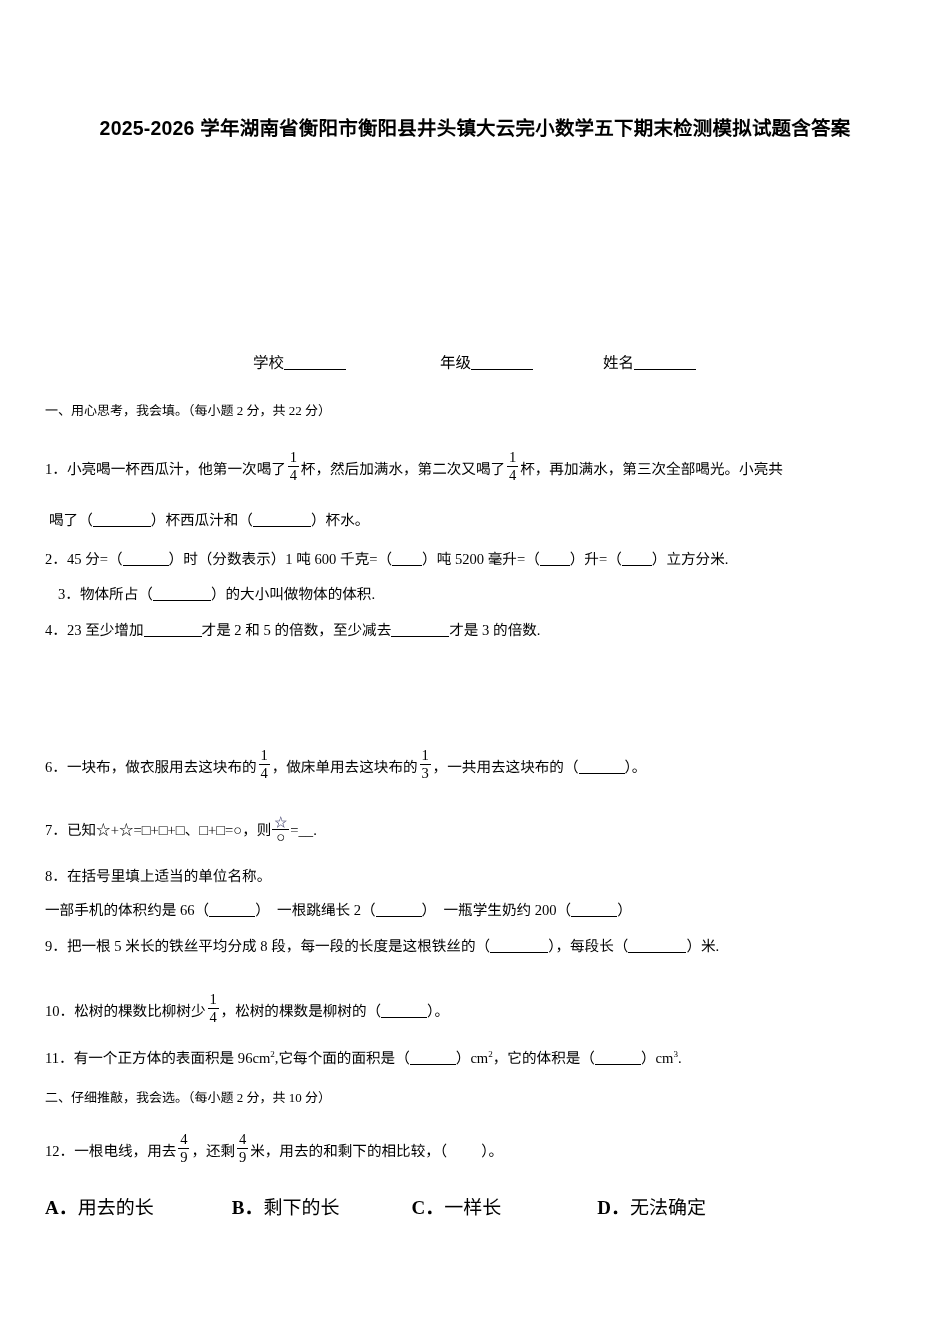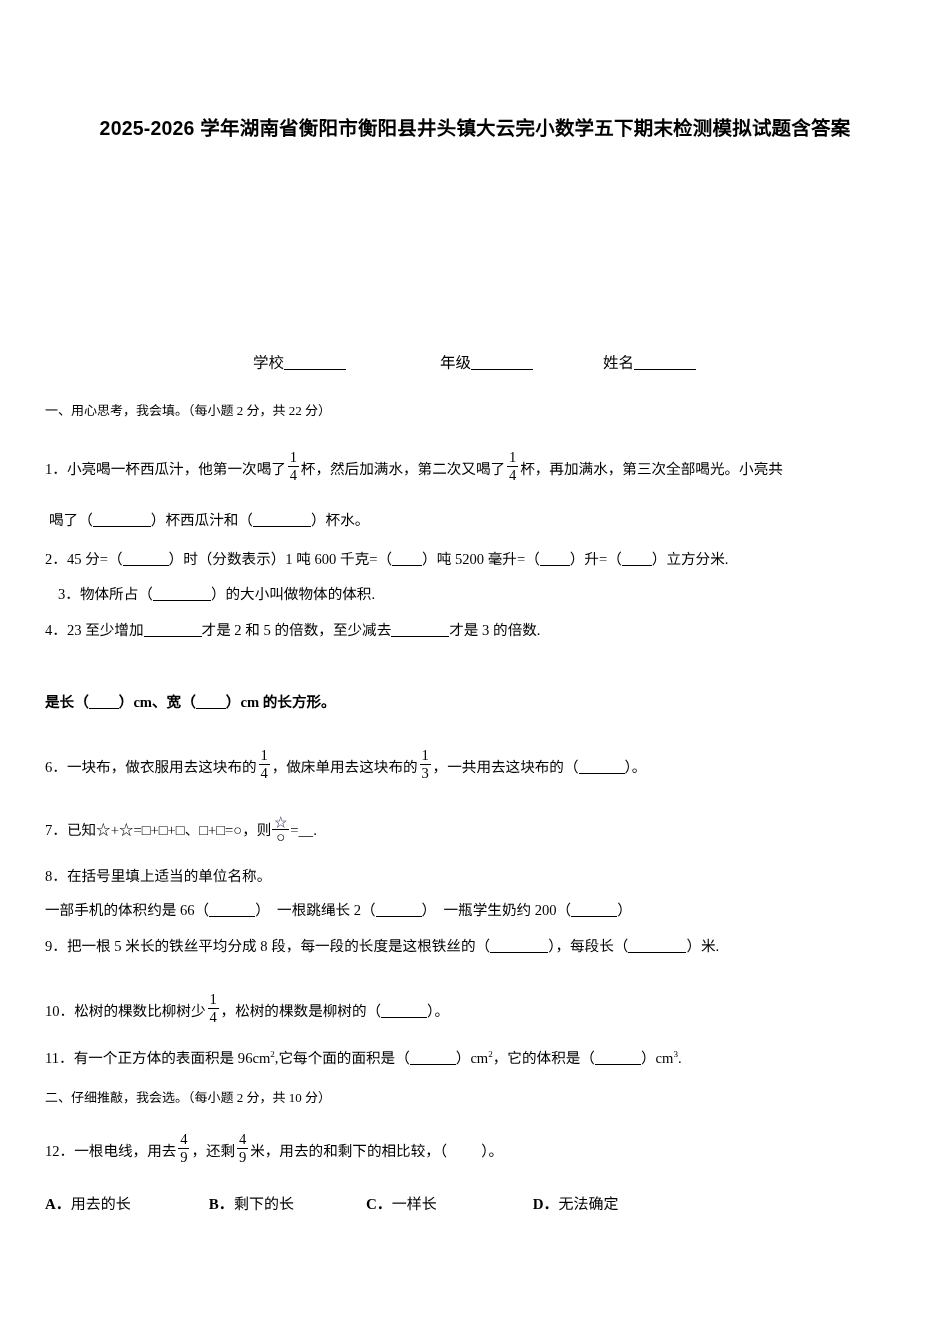--- a/index.html
+++ b/index.html
@@ -134,21 +134,21 @@
 
   sup { font-size: 0.62em; vertical-align: super; line-height: 0; }
 
   .u-sm { display:inline-block; border-bottom:1px solid #000; width:30px; height:0.95em; vertical-align:-2px; }
   .u-md { display:inline-block; border-bottom:1px solid #000; width:46px; height:0.95em; vertical-align:-2px; }
   .u-lg { display:inline-block; border-bottom:1px solid #000; width:58px; height:0.95em; vertical-align:-2px; }
 
   .bold { font-weight: bold; }
 
   
-  .choices { position: absolute; font-size: 15px; white-space: nowrap; }
+  .choices { position: absolute; font-size: 19px; white-space: nowrap; }
   .choices .opt { display: inline-block; }
   .choices .opt .k { font-weight: bold; font-family: "Liberation Serif","DejaVu Serif",serif; }
   .sp-a { display:inline-block; width:78px; }
   .sp-b { display:inline-block; width:72px; }
   .sp-c { display:inline-block; width:96px; }
 </style>
 </head>
 <body>
 
 <div class="page">
@@ -178,23 +178,20 @@
 
   <div class="line" style="left:45px; top:584px;margin-left:13px;">
     <span class="num">3．</span><span>物体所占（</span><span class="u-lg"></span><span>）的大小叫做物体的体积.</span>
   </div>
 
   <div class="line" style="left:45px; top:620px;">
     <span class="num">4．</span><span>23 至少增加</span><span class="u-lg"></span><span>才是 2 和 5 的倍数，至少减去</span><span class="u-lg"></span><span>才是 3 的倍数.</span>
   </div>
 
 
-  <div class="line" style="left:45px; top:692px;">
-    <span class="bold">是长（</span><span class="u-sm"></span><span class="bold">）cm、宽（</span><span class="u-sm"></span><span class="bold">）cm 的长方形。</span>
-  </div>
 
   <div class="line" style="left:45px; top:748px;">
     <span class="num">6．</span><span>一块布，做衣服用去这块布的</span><span class="frac"><span class="n">1</span><span class="bar"></span><span class="d">4</span></span><span>，做床单用去这块布的</span><span class="frac"><span class="n">1</span><span class="bar"></span><span class="d">3</span></span><span>，一共用去这块布的（</span><span class="u-md"></span><span>）。</span>
   </div>
 
   <div class="line" style="left:45px; top:816px;">
     <span class="num">7．</span><span>已知☆+☆=□+□+□、□+□=○，则</span><span class="frac-sym"><span class="n">☆</span><span class="bar"></span><span class="d">○</span></span><span>=__.</span>
   </div>
 
   <div class="line" style="left:45px; top:866px;">

